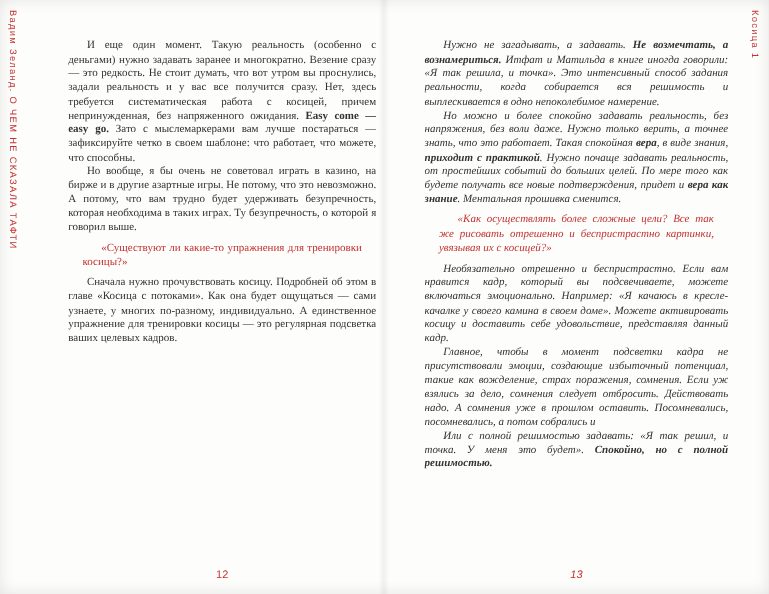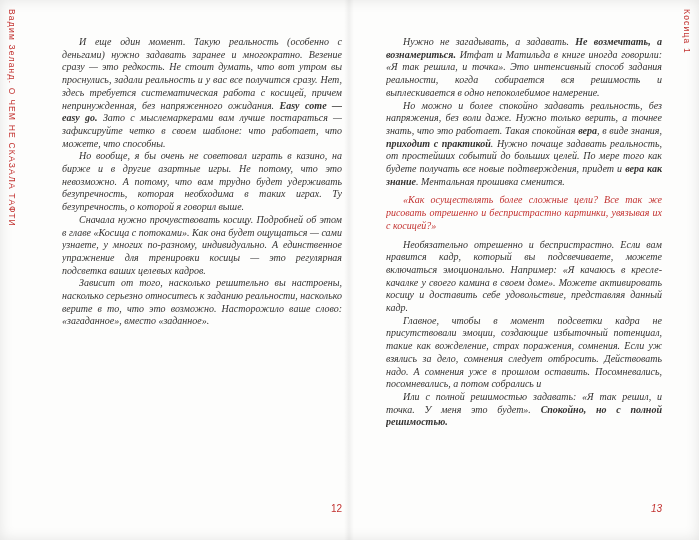--- a/index.html
+++ b/index.html
@@ -48,54 +48,54 @@
     top: 36px;
     height: 474px;
     overflow: hidden;
     text-align: justify;
     font-size: 10px;
     line-height: 12.7px;
     color: #333231;
     hyphens: auto;
     -webkit-hyphens: auto;
   }
-  .page.left  .page-text { left: 62px; width: 280px; font-style: italic; }
+  .page.left  .page-text { left: 62px; width: 280px; }
   .page.right .page-text { left: 37px; width: 276px; font-style: italic; }
   .para {
     margin: 0;
     text-indent: 17px;
   }
   .para.question {
     color: var(--accent);
-    margin: 6px 0;
+    margin: 6px 13px;
   }
   .bold { font-weight: bold; }
   .page-number {
     position: absolute;
-    bottom: 26px;
-    text-align: right;
+    bottom: 12px;
+    text-align: center;
     color: var(--accent);
     font-size: 10px;
     font-family: "Liberation Sans", sans-serif;
   }
   .page.left  .page-number { left: 62px; width: 280px; }
   .page.right .page-number { left: 37px; width: 276px; font-style: italic; }
 </style>
 </head>
 <body>
 
 <div class="spread">
 
   <div class="page left">
     <div class="running-head left-head">Вадим Зеланд. О ЧЕМ НЕ СКАЗАЛА ТАФТИ</div>
     <div class="page-text" id="left-text" lang="ru">
         <p class="para normal"><span>И еще один момент. Такую реальность (особенно с деньгами) нужно задавать заранее и многократно. Везение сразу — это редкость. Не стоит думать, что вот утром вы проснулись, задали реальность и у вас все получится сразу. Нет, здесь требуется систематическая работа с косицей, причем непринужденная, без напряженного ожидания. </span><span class="bold">Easy come — easy go.</span><span> Зато с мыслемаркерами вам лучше постараться — зафиксируйте четко в своем шаблоне: что работает, что можете, что способны.</span></p>
         <p class="para normal"><span>Но вообще, я бы очень не советовал играть в казино, на бирже и в другие азартные игры. Не потому, что это невозможно. А потому, что вам трудно будет удерживать безупречность, которая необходима в таких играх. Ту безупречность, о которой я говорил выше.</span></p>
+        <p class="para question"><span>«Существуют ли какие-то упражнения для тренировки косицы?»</span></p>
         <p class="para normal"><span>Сначала нужно прочувствовать косицу. Подробней об этом в главе «Косица с потоками». Как она будет ощущаться — сами узнаете, у многих по-разному, индивидуально. А единственное упражнение для тренировки косицы — это регулярная подсветка ваших целевых кадров.</span></p>
-        <p class="para normal"><span>Зависит от того, насколько решительно вы настроены, насколько серьезно относитесь к заданию реальности, насколько верите в то, что это возможно. Насторожило ваше слово: «загаданное», вместо «заданное».</span></p>
       </div>
     <div class="page-number">12</div>
   </div>
 
   <div class="gutter"></div>
 
   <div class="page right">
     <div class="running-head right-head">Косица 1</div>
     <div class="page-text" id="right-text" lang="ru">
         <p class="para normal"><span>Нужно не загадывать, а задавать. </span><span class="bold">Не возмечтать, а вознамериться.</span><span> Итфат и Матильда в книге иногда говорили: «Я так решила, и точка». Это интенсивный способ задания реальности, когда собирается вся решимость и выплескивается в одно непоколебимое намерение.</span></p>

